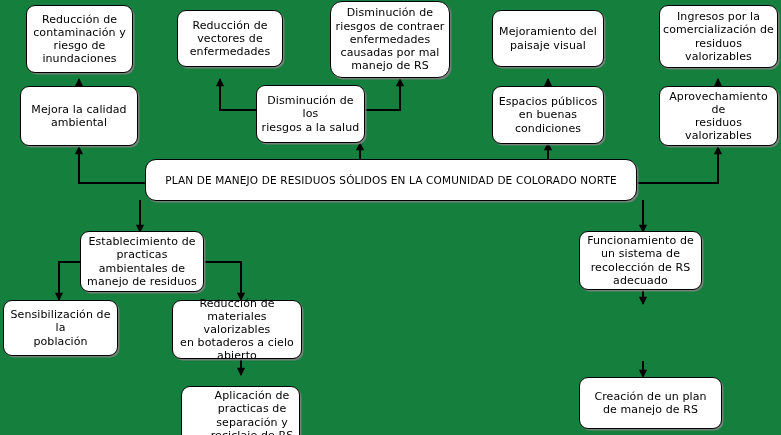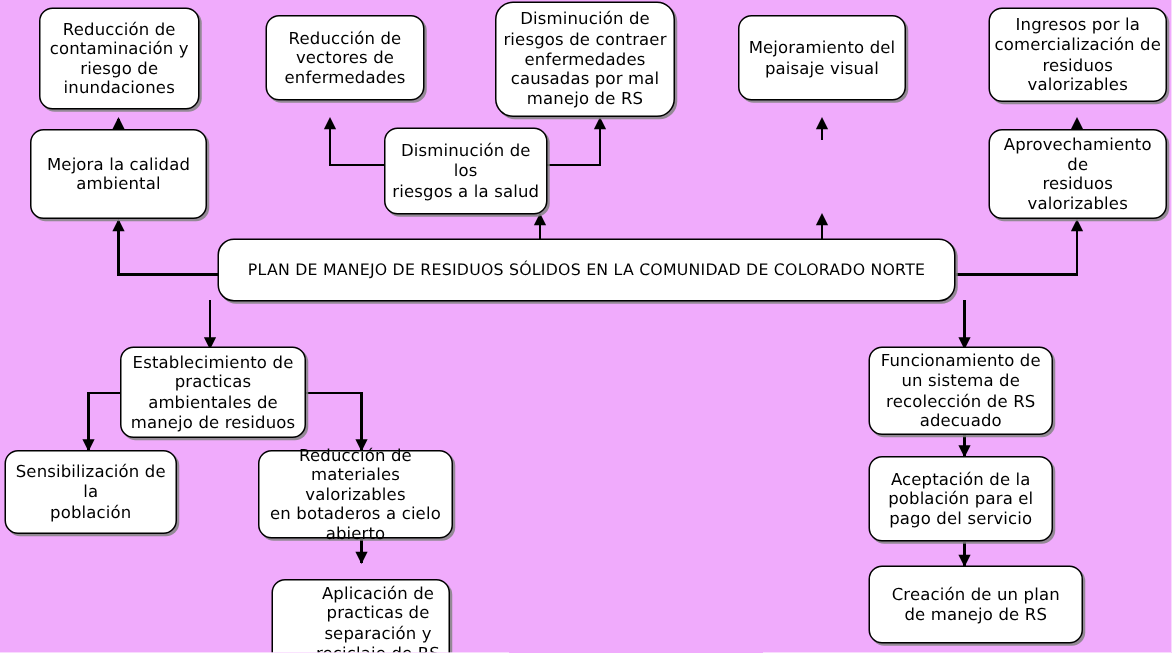--- a/index.html
+++ b/index.html
@@ -8,21 +8,21 @@
     padding: 0;
     background: #ffffff;
   }
   body {
     font-family: "DejaVu Sans", "Liberation Sans", sans-serif;
   }
   #diagram-canvas {
     position: relative;
     width: 781px;
     height: 435px;
-    background: #f0abfc;
+    background: #15803d;
     overflow: hidden;
   }
   #connector-layer {
     position: absolute;
     left: 0;
     top: 0;
     width: 781px;
     height: 435px;
     pointer-events: none;
   }
@@ -146,20 +146,25 @@
   <div class="node" style="left:20px; top:86px; width:118px; height:60px;">
     <span class="node-label">Mejora la calidad
 ambiental</span>
   </div>
 
   <div class="node" style="left:256px; top:85px; width:109px; height:58px;">
     <span class="node-label">Disminución de los
 riesgos a la salud</span>
   </div>
 
+  <div class="node" style="left:492px; top:86px; width:112px; height:58px;">
+    <span class="node-label">Espacios públicos
+en buenas
+condiciones</span>
+  </div>
 
   <div class="node" style="left:659px; top:86px; width:119px; height:60px;">
     <span class="node-label">Aprovechamiento de
 residuos valorizables</span>
   </div>
 
   <div class="node central" style="left:145px; top:159px; width:492px; height:42px;text-align:center;">
     <span class="node-label">PLAN DE MANEJO DE RESIDUOS SÓLIDOS EN LA COMUNIDAD DE COLORADO NORTE</span>
   </div>
 
@@ -189,24 +194,19 @@
 reciclaje de RS</span>
   </div>
 
   <div class="node" style="left:579px; top:231px; width:123px; height:59px;">
     <span class="node-label">Funcionamiento de
 un sistema de
 recolección de RS
 adecuado</span>
   </div>
 
-  <div class="node" style="left:579px; top:304px; width:123px; height:57px;">
-    <span class="node-label">Aceptación de la
-población para el
-pago del servicio</span>
-  </div>
 
   <div class="node" style="left:579px; top:377px; width:143px; height:52px;">
     <span class="node-label">Creación de un plan
 de manejo de RS</span>
   </div>
 
 </div>
 
 </body></html>

